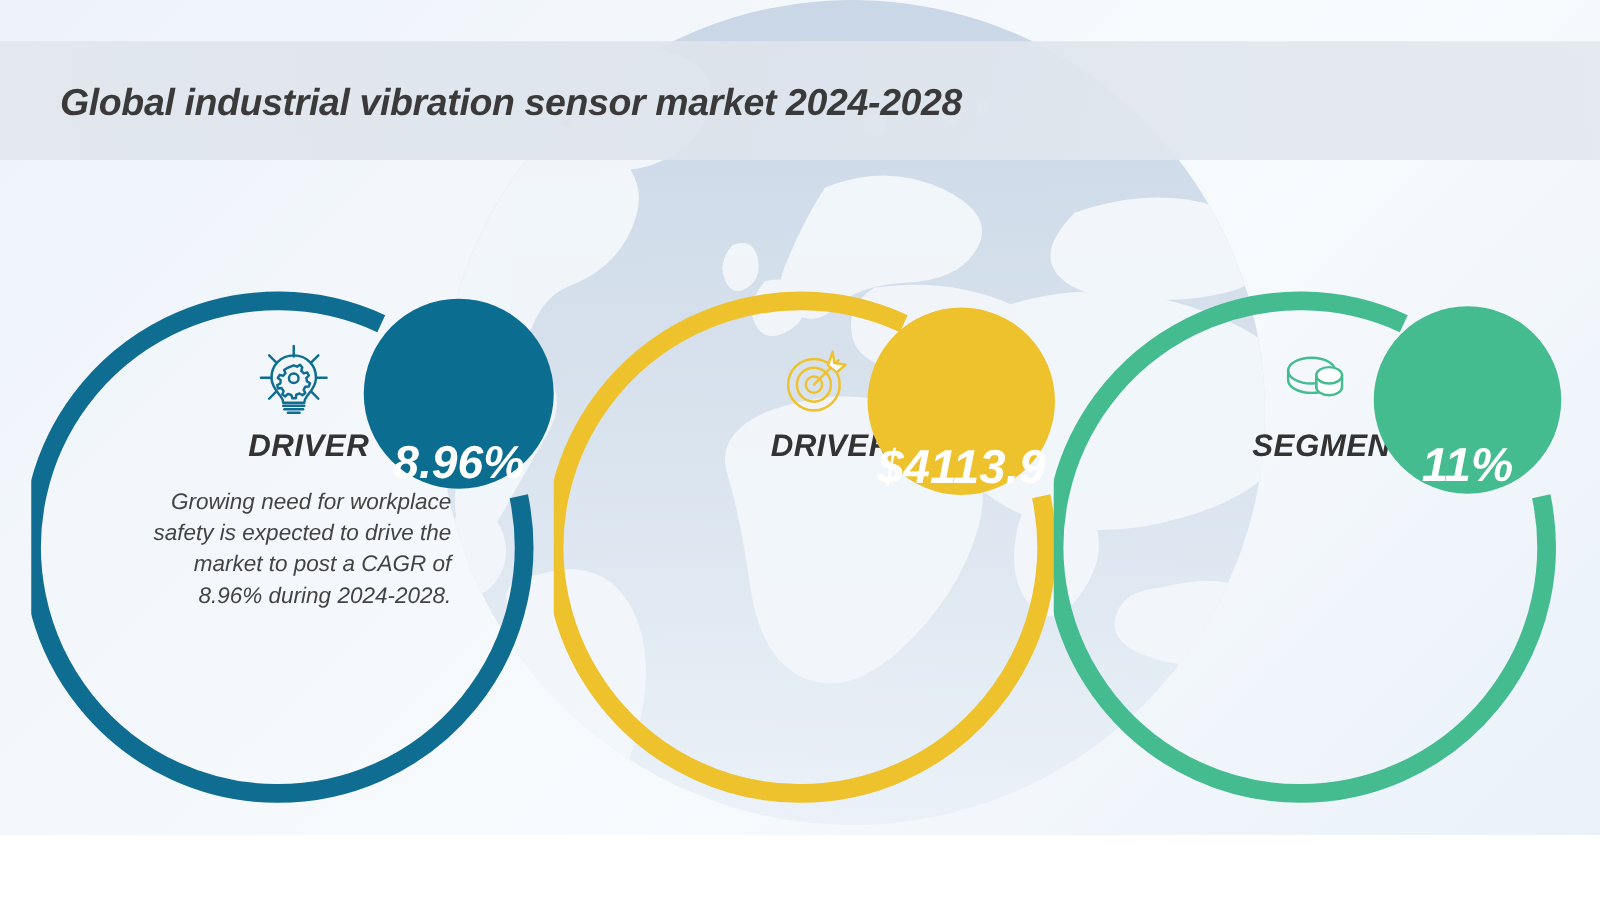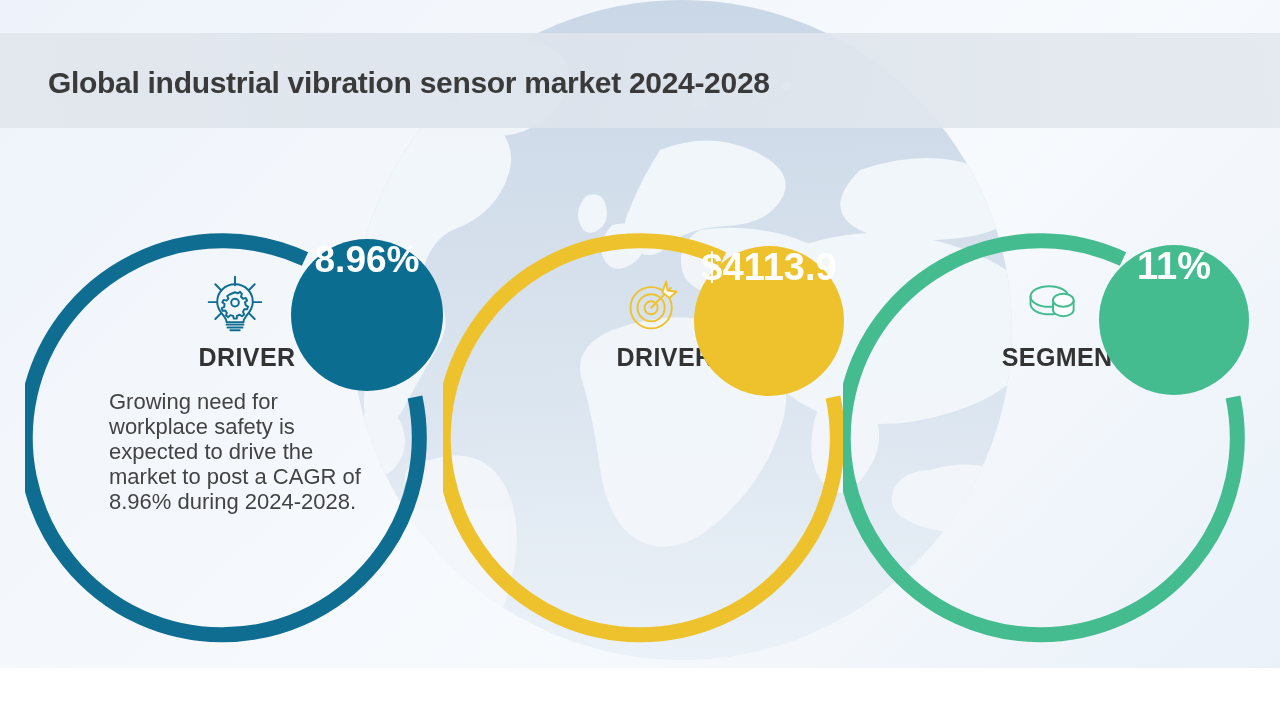--- a/index.html
+++ b/index.html
@@ -7,20 +7,21 @@
     padding: 0;
     background: #ffffff;
   }
   #stage {
     position: relative;
     width: 1280px;
     height: 668px;
     overflow: hidden;
     font-family: "Liberation Sans", sans-serif;
     background: linear-gradient(135deg, #eef3fb 0%, #f4f8fc 35%, #f7fafd 60%, #eaf1f9 100%);
+    font-style: italic;
   }
 
   
   #globe-layer {
     position: absolute;
     left: 0; top: 0;
     width: 1280px; height: 720px;
     pointer-events: none;
   }
 
@@ -59,21 +60,21 @@
     left: 0; top: 0;
     width: 420px;
     height: 430px;
   }
 
   
   .badge {
     position: absolute;
     border-radius: 50%;
     display: flex;
-    align-items: flex-start;
+    align-items: flex-end;
     justify-content: center;
     color: #ffffff;
     font-weight: bold;
     white-space: nowrap;
   }
   #badge-driver {
     left: 291px; top: 239px;
     width: 152px; height: 152px;
     background: #0b6d90;
     font-size: 37px;
@@ -109,22 +110,22 @@
     margin-top: 9px;
     font-size: 25px;
     font-weight: bold;
     color: #333333;
     letter-spacing: 0.4px;
     margin-left: 24px;
   }
   .section-body {
     margin-top: 17px;
     width: 252px;
-    text-align: left;
-    font-size: 22px;
+    text-align: right;
+    font-size: 18px;
     line-height: 25px;
     color: #434343;
   }
   #card-segment .section-body { width: 258px; }
 </style>
 </head>
 <body>
 
 <div id="stage">
 

